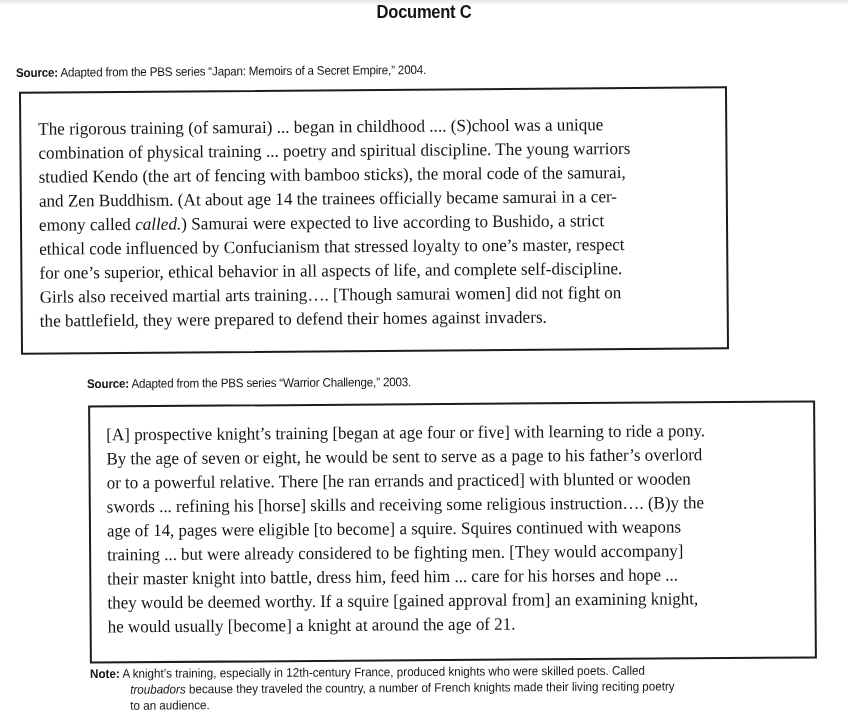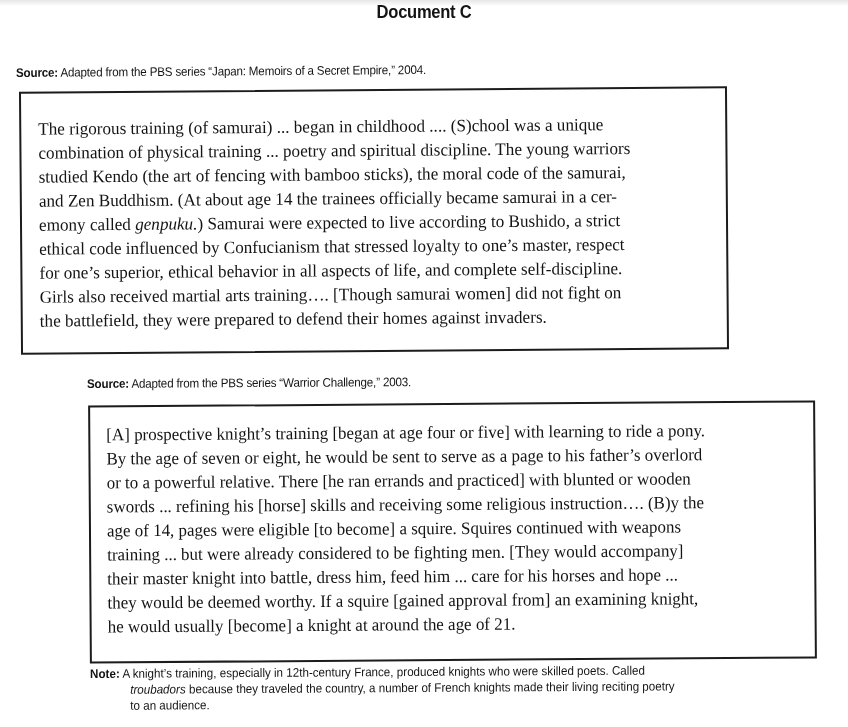--- a/index.html
+++ b/index.html
@@ -67,21 +67,21 @@
 <div class="doc-title">Document C</div>
 
 <div class="source source1"><b>Source:</b> <span>Adapted from the PBS series “Japan: Memoirs of a Secret Empire,” 2004.</span></div>
 
 <div class="box box1">
   <div class="text">
     <span class="line" style="transform:scaleX(0.985)">The rigorous training (of samurai) ... began in childhood .... (S)chool was a unique</span>
     <span class="line" style="transform:scaleX(0.985)">combination of physical training ... poetry and spiritual discipline. The young warriors</span>
     <span class="line" style="transform:scaleX(0.985)">studied Kendo (the art of fencing with bamboo sticks), the moral code of the samurai,</span>
     <span class="line" style="transform:scaleX(0.985)">and Zen Buddhism. (At about age 14 the trainees officially became samurai in a cer-</span>
-    <span class="line" style="transform:scaleX(0.985)"><span>emony called </span><i>genpuku.</i><span>) Samurai were expected to live according to Bushido, a strict</span></span>
+    <span class="line" style="transform:scaleX(0.985)"><span>emony called </span><i>called.</i><span>) Samurai were expected to live according to Bushido, a strict</span></span>
     <span class="line" style="transform:scaleX(0.985)">ethical code influenced by Confucianism that stressed loyalty to one’s master, respect</span>
     <span class="line" style="transform:scaleX(0.985)">for one’s superior, ethical behavior in all aspects of life, and complete self-discipline.</span>
     <span class="line" style="transform:scaleX(0.985)">Girls also received martial arts training…. [Though samurai women] did not fight on</span>
     <span class="line" style="transform:scaleX(0.985)">the battlefield, they were prepared to defend their homes against invaders.</span>
   </div>
 </div>
 
 <div class="source source2"><b>Source:</b> <span>Adapted from the PBS series “Warrior Challenge,” 2003.</span></div>
 
 <div class="box box2">

